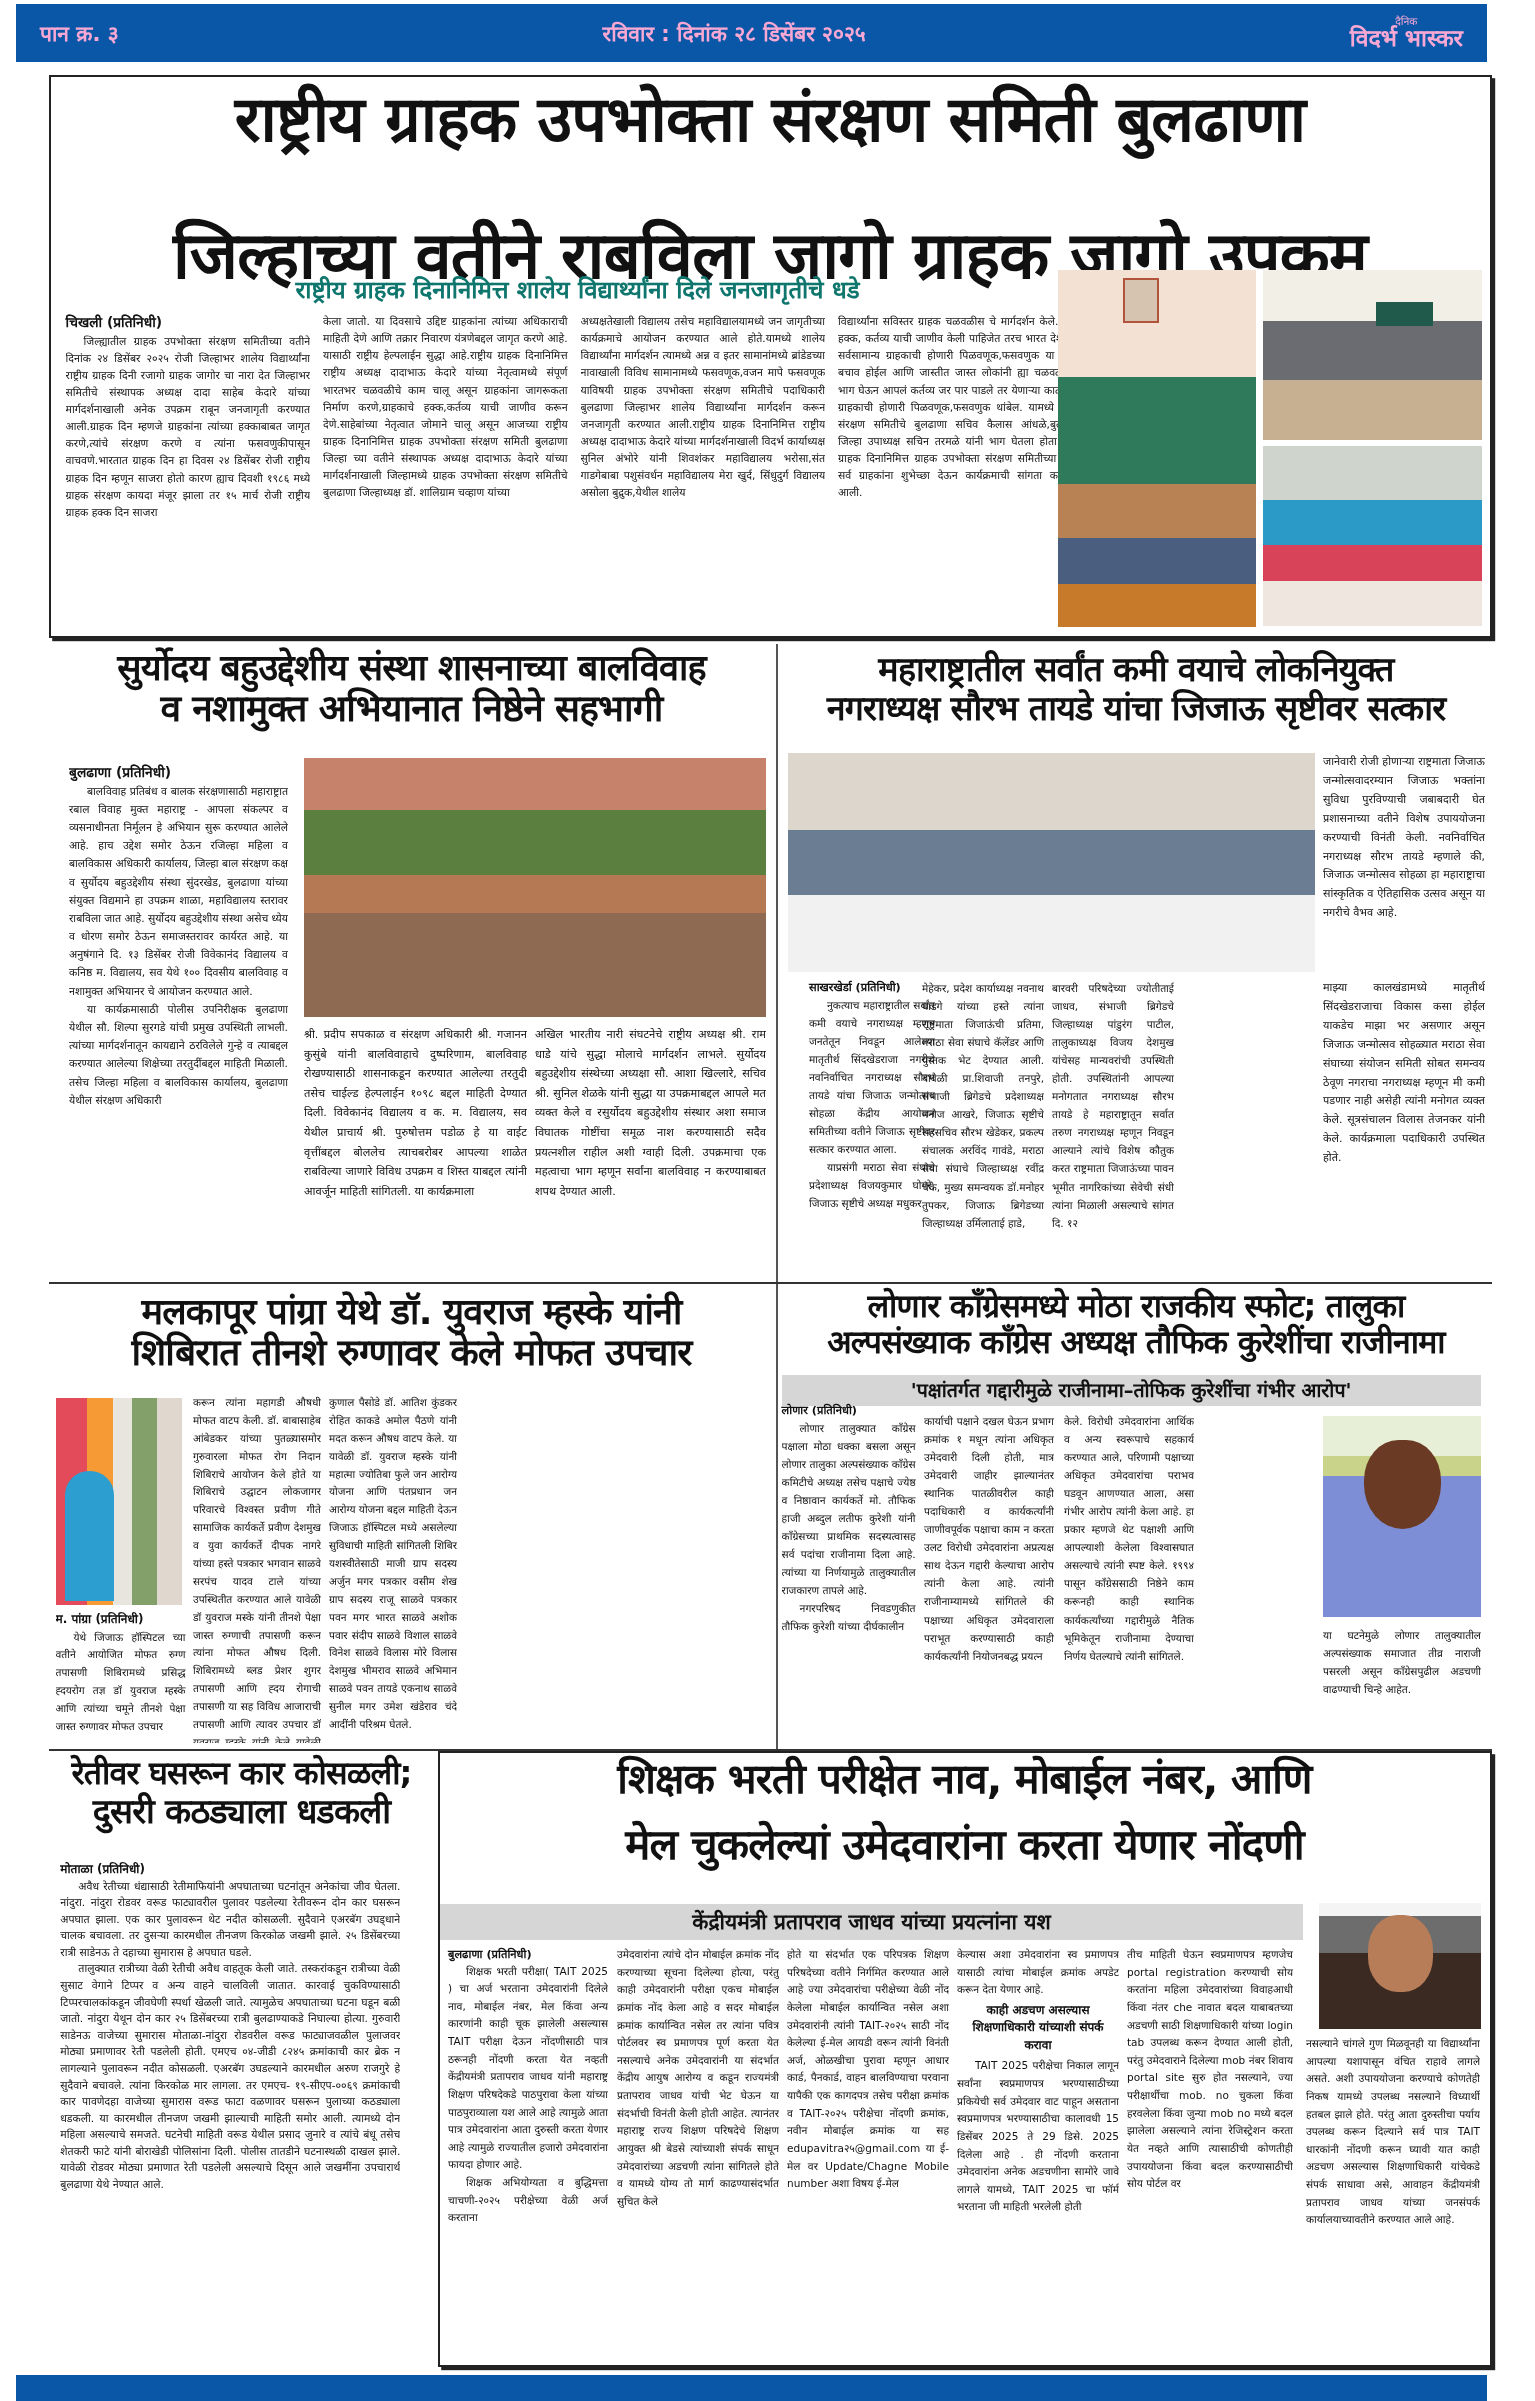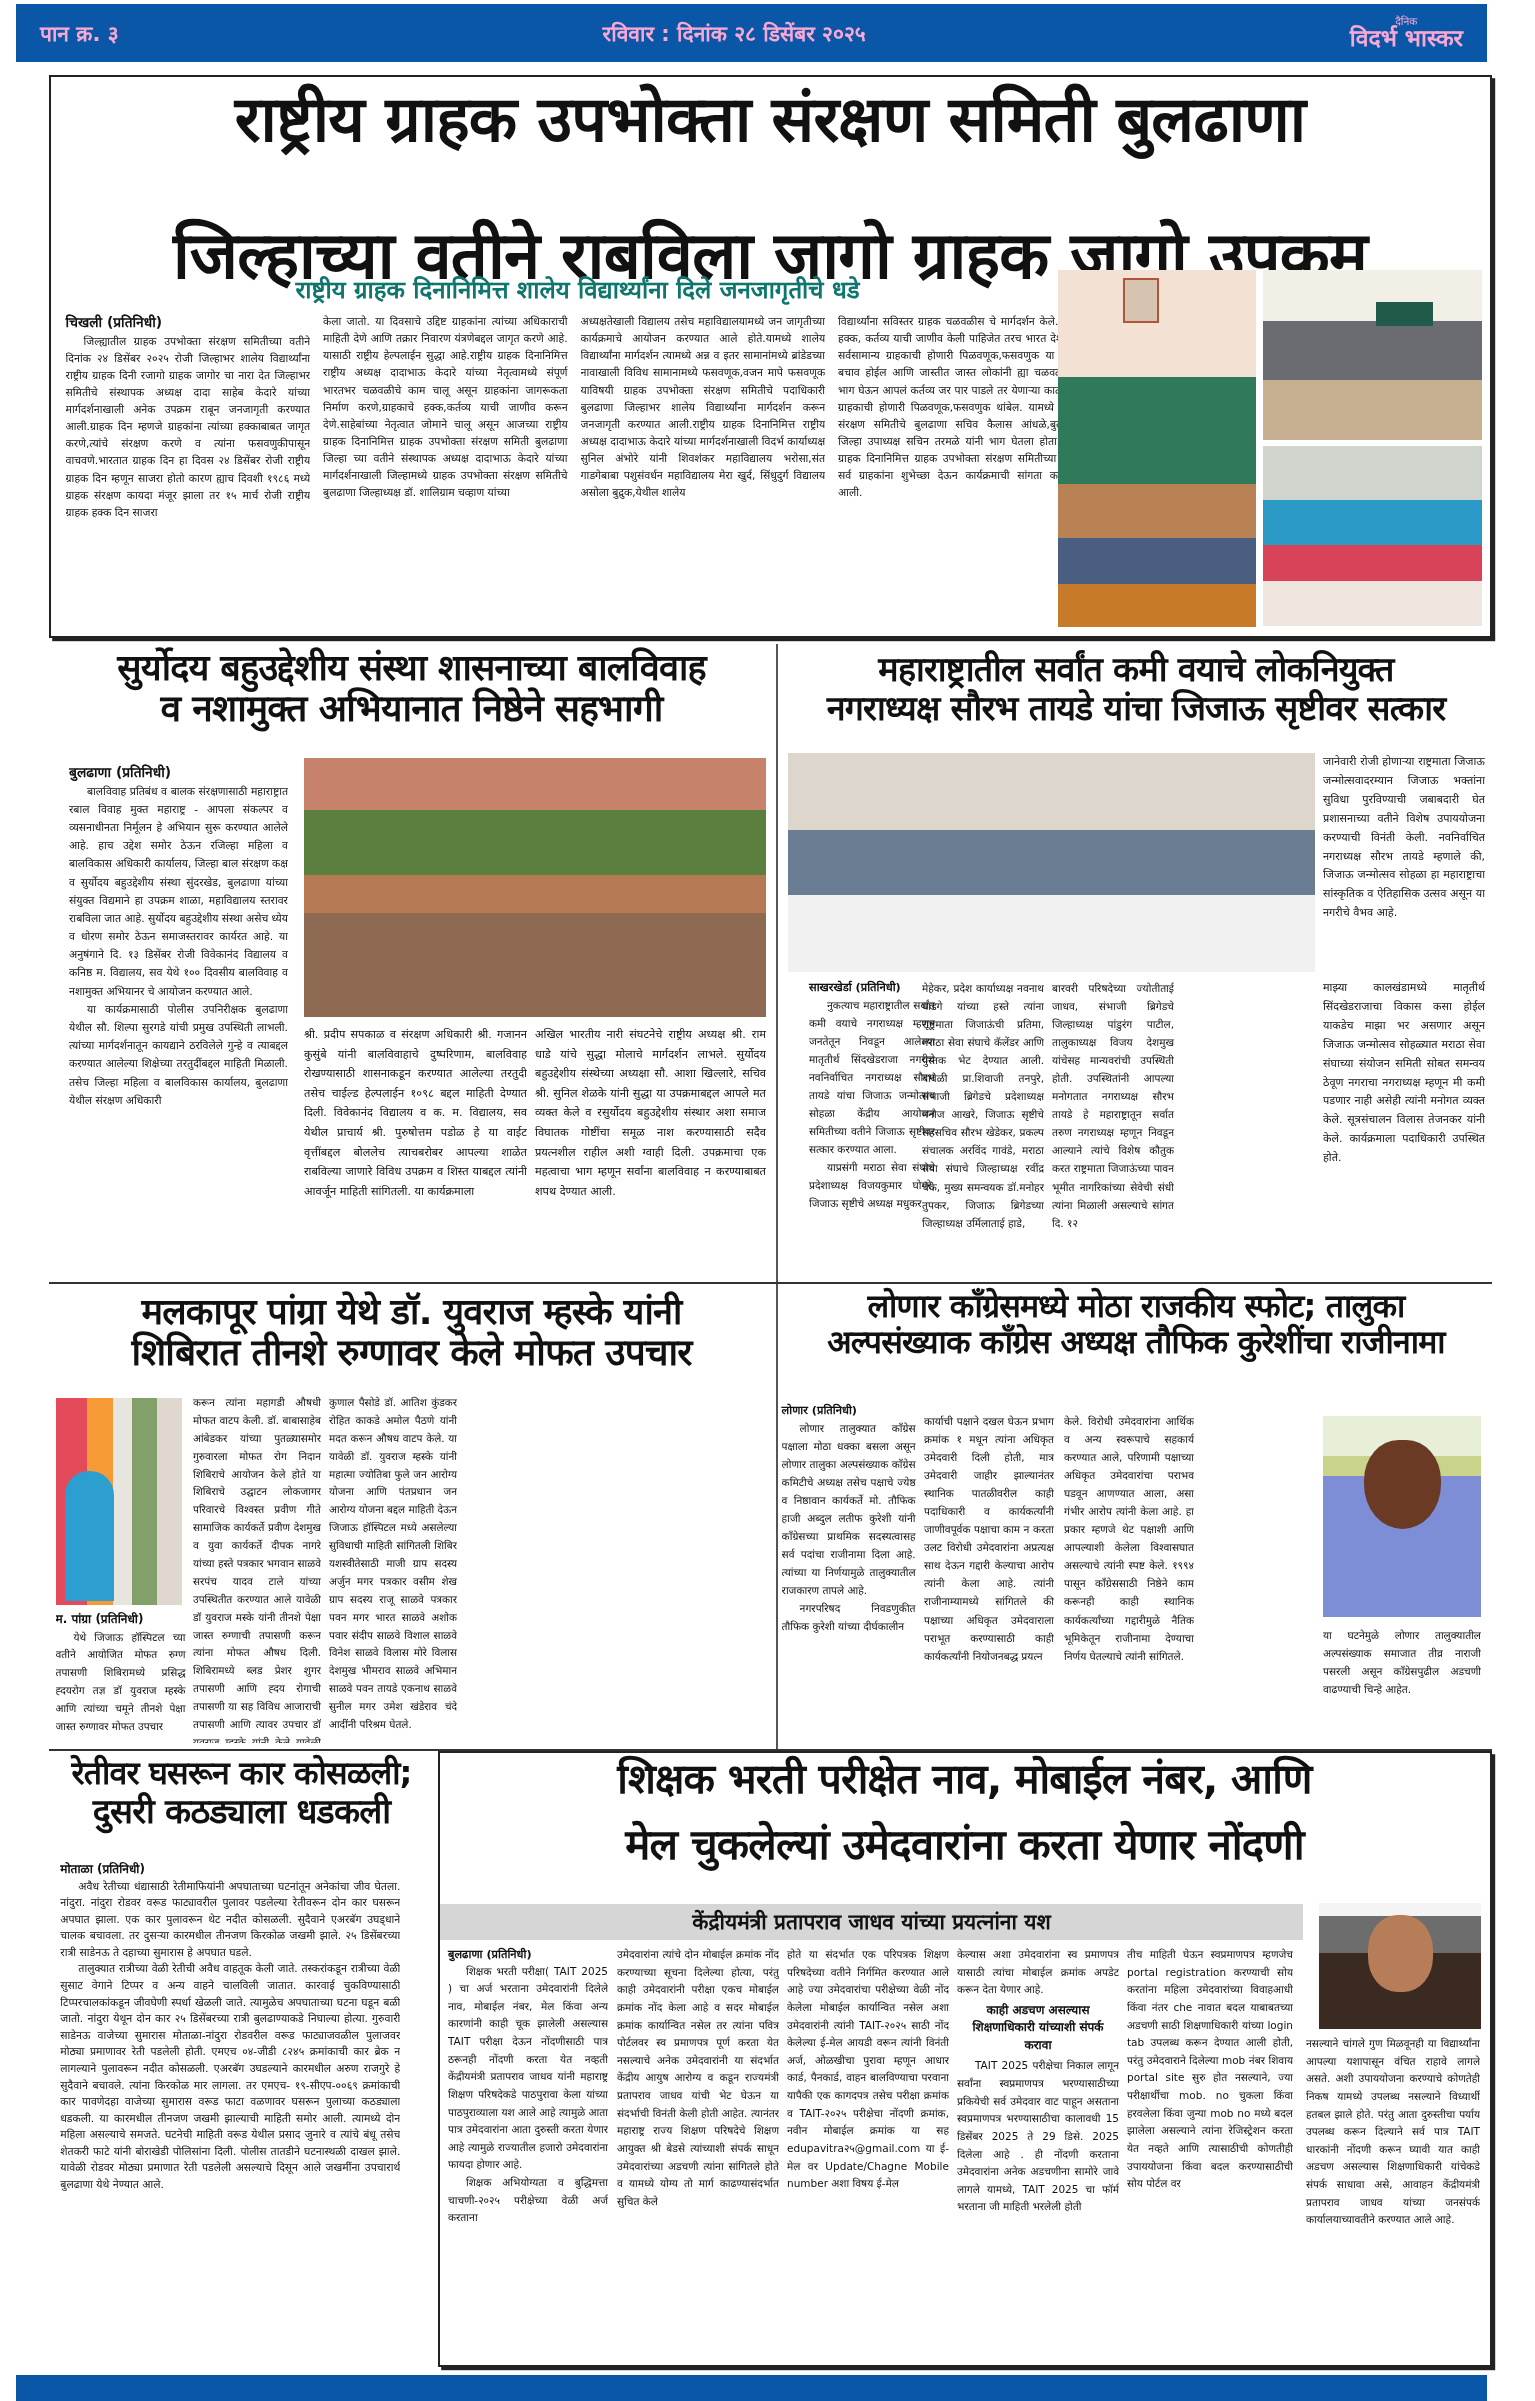--- a/index.html
+++ b/index.html
@@ -137,20 +137,21 @@
       <p style="text-indent:0">करून त्यांना महागडी औषधी मोफत वाटप केली. डॉ. बाबासाहेब आंबेडकर यांच्या पुतळ्यासमोर गुरुवारला मोफत रोग निदान शिबिराचे आयोजन केले होते या शिबिराचे उद्घाटन लोकजागर परिवारचे विश्वस्त प्रवीण गीते सामाजिक कार्यकर्ते प्रवीण देशमुख व युवा कार्यकर्ते दीपक नागरे यांच्या हस्ते पत्रकार भगवान साळवे सरपंच यादव टाले यांच्या उपस्थितीत करण्यात आले यावेळी डॉ युवराज मस्के यांनी तीनशे पेक्षा जास्त रुग्णाची तपासणी करून त्यांना मोफत औषध दिली. शिबिरामध्ये ब्लड प्रेशर शुगर तपासणी आणि ह्दय रोगाची तपासणी या सह विविध आजाराची तपासणी आणि त्यावर उपचार डॉ युवराज म्हस्के यांनी केले यावेळी त्यांना आरोग्य मित्र श्रीधर देव्हर</p>
     </div>
   <div class="col" style="position:absolute; left:280px; top:108px; width:128px; height:349px; font-size:10.4px; line-height:1.72;">
       <p style="text-indent:0">कुणाल पैसोडे डॉ. आतिश कुंडकर रोहित काकडे अमोल पैठणे यांनी मदत करून औषध वाटप केले. या यावेळी डॉ. युवराज म्हस्के यांनी महात्मा ज्योतिबा फुले जन आरोग्य योजना आणि पंतप्रधान जन आरोग्य योजना बद्दल माहिती देऊन जिजाऊ हॉस्पिटल मध्ये असलेल्या सुविधाची माहिती सांगितली शिबिर यशस्वीतेसाठी माजी ग्राप सदस्य अर्जुन मगर पत्रकार वसीम शेख ग्राप सदस्य राजू साळवे पत्रकार पवन मगर भारत साळवे अशोक पवार संदीप साळवे विशाल साळवे विनेश साळवे विलास मोरे विलास देशमुख भीमराव साळवे अभिमान साळवे पवन तायडे एकनाथ साळवे सुनील मगर उमेश खंडेराव चंदे आदींनी परिश्रम घेतले.</p>
     </div>
 </div>
 
 <div style="position:absolute; left:780px; top:1286px; width:712px; height:462px;">
   <div class="headline" style="font-size:32px; margin-top:1.6px;">लोणार काँग्रेसमध्ये मोठा राजकीय स्फोट; तालुका</div>
   <div class="headline" style="font-size:32px;">अल्पसंख्याक काँग्रेस अध्यक्ष तौफिक कुरेशींचा राजीनामा</div>
+  <div class="grey-strip" style="position:absolute; left:1.6px; top:89px; width:699px; height:31px; font-size:19.5px; line-height:31px;">'पक्षांतर्गत गद्दारीमुळे राजीनामा–तोफिक कुरेशींचा गंभीर आरोप'</div>
   <div style="position:absolute; left:1.6px; top:116px; width:134px;">
     <div class="dateline" style="font-size:11.3px;">लोणार (प्रतिनिधी)</div>
     <div class="col" style="font-size:10.5px; line-height:1.72;">
       <p>लोणार तालुक्यात काँग्रेस पक्षाला मोठा धक्का बसला असून लोणार तालुका अल्पसंख्याक काँग्रेस कमिटीचे अध्यक्ष तसेच पक्षाचे ज्येष्ठ व निष्ठावान कार्यकर्ते मो. तौफिक हाजी अब्दुल लतीफ कुरेशी यांनी काँग्रेसच्या प्राथमिक सदस्यत्वासह सर्व पदांचा राजीनामा दिला आहे. त्यांच्या या निर्णयामुळे तालुक्यातील राजकारण तापले आहे.</p>
       <p>नगरपरिषद निवडणुकीत तौफिक कुरेशी यांच्या दीर्घकालीन</p>
     </div>
   </div>
   <div class="col" style="position:absolute; left:144px; top:126px; width:130px; font-size:10.5px; line-height:1.72;">
       <p style="text-indent:0">कार्याची पक्षाने दखल घेऊन प्रभाग क्रमांक १ मधून त्यांना अधिकृत उमेदवारी दिली होती, मात्र उमेदवारी जाहीर झाल्यानंतर स्थानिक पातळीवरील काही पदाधिकारी व कार्यकर्त्यांनी जाणीवपूर्वक पक्षाचा काम न करता उलट विरोधी उमेदवारांना अप्रत्यक्ष साथ देऊन गद्दारी केल्याचा आरोप त्यांनी केला आहे. त्यांनी राजीनाम्यामध्ये सांगितले की पक्षाच्या अधिकृत उमेदवाराला पराभूत करण्यासाठी काही कार्यकर्त्यांनी नियोजनबद्ध प्रयत्न</p>
     </div>

